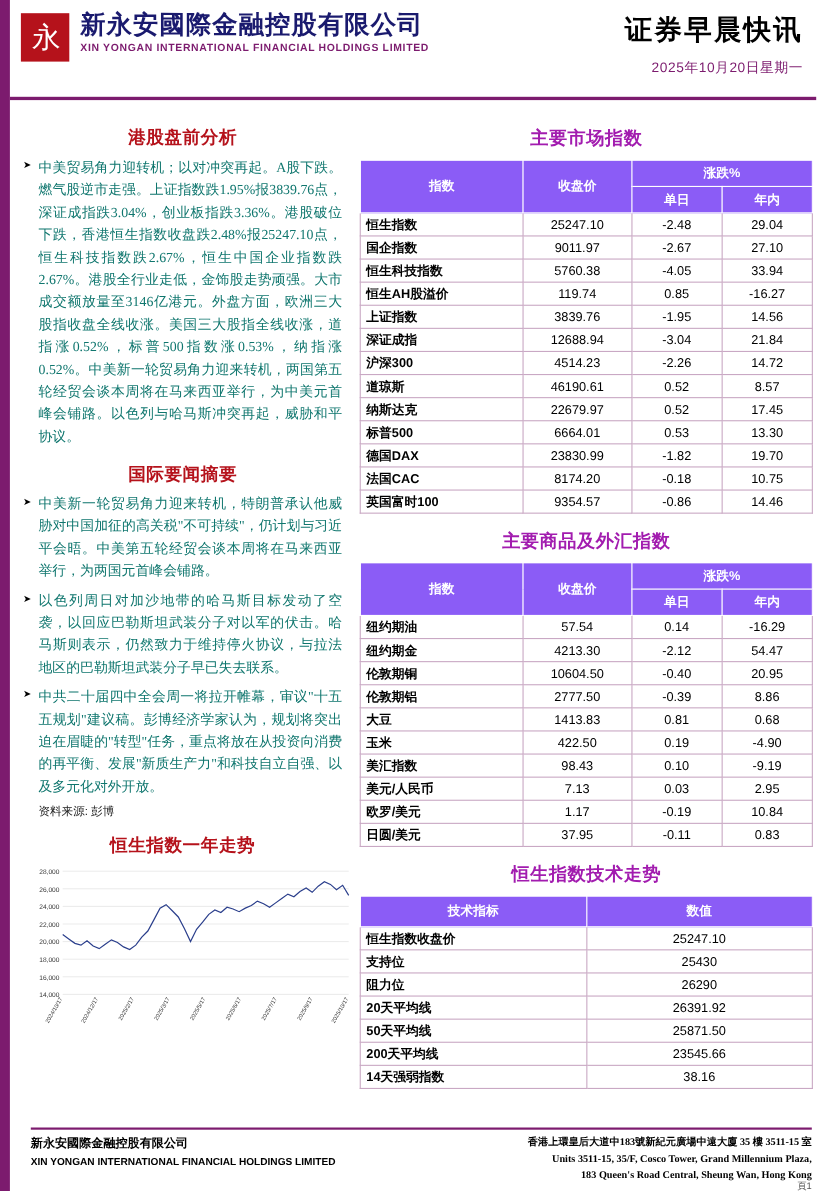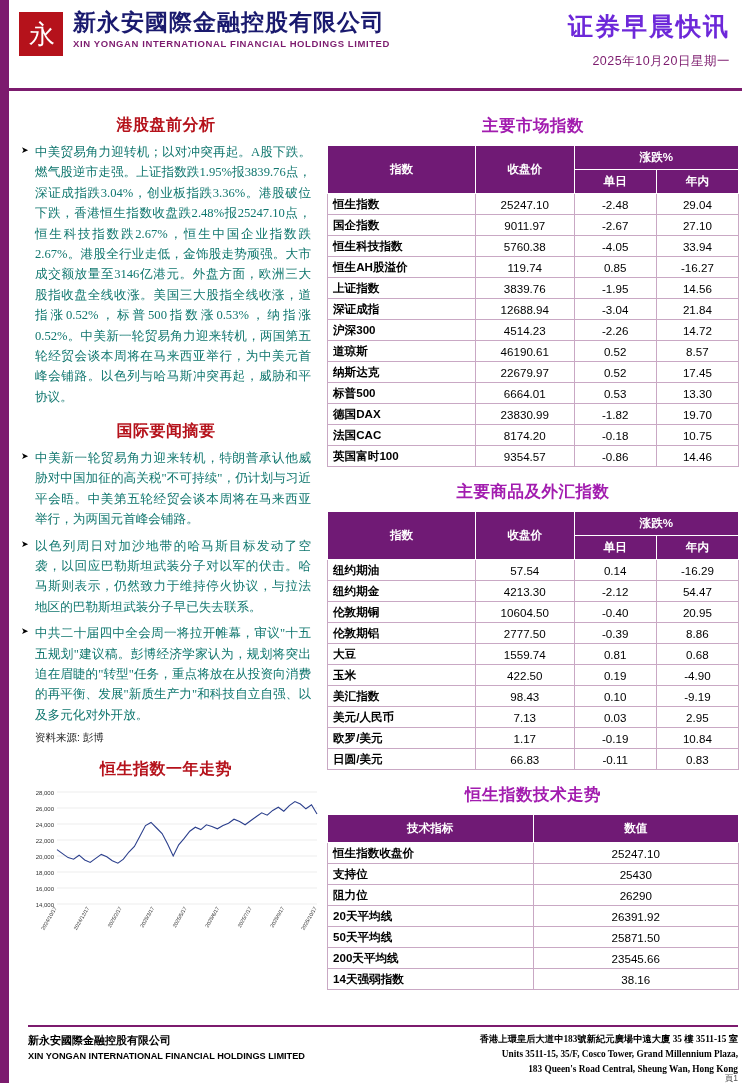--- a/index.html
+++ b/index.html
@@ -55,21 +55,21 @@
     margin-top: 3px;
   }
   .header-right {
     margin-left: auto;
     text-align: right;
     padding-right: 6px;
   }
   .header-right .title {
     font-family: "Liberation Serif", serif;
     font-size: 25px;
-    color: #6d28d9;
+    color: #000000;
     font-weight: bold;
     letter-spacing: 2px;
   }
   .header-right .date {
     font-size: 12.5px;
     color: #7c1b6e;
     margin-top: 10px;
     letter-spacing: 0.5px;
   }
   .header-rule {
@@ -124,21 +124,21 @@
     margin: 4px 0 2px 14px;
   }
   
   table.tbl {
     width: 100%;
     border-collapse: collapse;
     font-size: 11.6px;
     margin-bottom: 14px;
   }
   table.tbl th {
-    background: #701a75;
+    background: #8b5cf6;
     color: #fff;
     font-weight: bold;
     border: 1px solid #ffffff;
     padding: 4px 3px;
     text-align: center;
     font-size: 11.6px;
   }
   table.tbl td {
     border: 1px solid #c9a8c4;
     padding: 2.5px 5px;
@@ -369,21 +369,21 @@
               <td class="num">20.95</td>
             </tr>
             <tr>
               <td class="name">伦敦期铝</td>
               <td class="num">2777.50</td>
               <td class="num">-0.39</td>
               <td class="num">8.86</td>
             </tr>
             <tr>
               <td class="name">大豆</td>
-              <td class="num">1559.74</td>
+              <td class="num">1413.83</td>
               <td class="num">0.81</td>
               <td class="num">0.68</td>
             </tr>
             <tr>
               <td class="name">玉米</td>
               <td class="num">422.50</td>
               <td class="num">0.19</td>
               <td class="num">-4.90</td>
             </tr>
             <tr>
@@ -399,21 +399,21 @@
               <td class="num">2.95</td>
             </tr>
             <tr>
               <td class="name">欧罗/美元</td>
               <td class="num">1.17</td>
               <td class="num">-0.19</td>
               <td class="num">10.84</td>
             </tr>
             <tr>
               <td class="name">日圆/美元</td>
-              <td class="num">66.83</td>
+              <td class="num">37.95</td>
               <td class="num">-0.11</td>
               <td class="num">0.83</td>
             </tr>
           </tbody>
       </table>
 
       <h2 class="sec right">恒生指数技术走势</h2>
       <table class="tbl">
         <thead>
           <tr>

